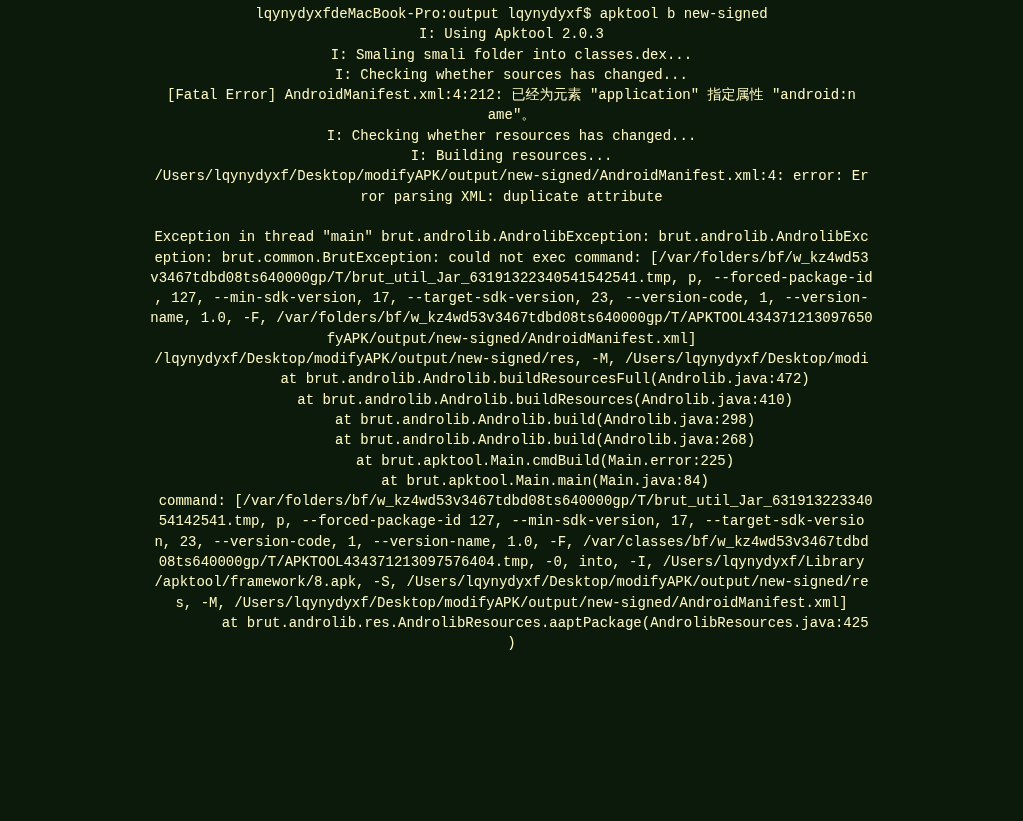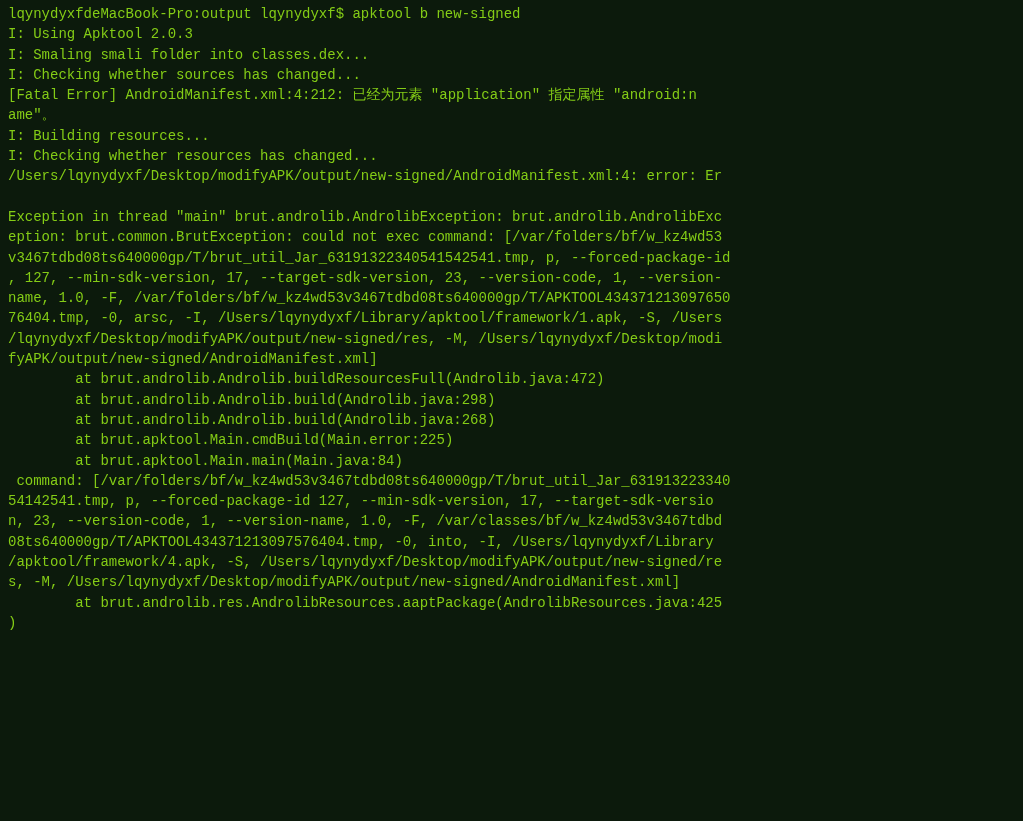--- a/index.html
+++ b/index.html
@@ -24,56 +24,58 @@
       background-color: #0c1a0c;
       padding: 4px 8px;
       overflow: hidden;
       white-space: pre-wrap;
       word-break: break-all;
       line-height: 1.45;
     }
 
     .line {
       display: block;
-      color: #84cc16;
+      color: #fef9c3;
+      text-align: center;
     }
 
     .line-empty {
       color: #00ff41;
       display: block;
       height: 1.45em;
     }
   </style>
 </head>
 <body>
 
 <div class="terminal" id="terminal-output"><span class="line">lqynydyxfdeMacBook-Pro:output lqynydyxf$ apktool b new-signed
 </span><span class="line">I: Using Apktool 2.0.3
 </span><span class="line">I: Smaling smali folder into classes.dex...
 </span><span class="line">I: Checking whether sources has changed...
 </span><span class="line">[Fatal Error] AndroidManifest.xml:4:212: 已经为元素 "application" 指定属性 "android:n
 </span><span class="line">ame"。
+</span><span class="line">I: Checking whether resources has changed...
 </span><span class="line">I: Building resources...
-</span><span class="line">I: Checking whether resources has changed...
 </span><span class="line">/Users/lqynydyxf/Desktop/modifyAPK/output/new-signed/AndroidManifest.xml:4: error: Er
+</span><span class="line">ror parsing XML: duplicate attribute
 </span><span class="line-empty">
 </span><span class="line">Exception in thread "main" brut.androlib.AndrolibException: brut.androlib.AndrolibExc
 </span><span class="line">eption: brut.common.BrutException: could not exec command: [/var/folders/bf/w_kz4wd53
 </span><span class="line">v3467tdbd08ts640000gp/T/brut_util_Jar_63191322340541542541.tmp, p, --forced-package-id
 </span><span class="line">, 127, --min-sdk-version, 17, --target-sdk-version, 23, --version-code, 1, --version-
 </span><span class="line">name, 1.0, -F, /var/folders/bf/w_kz4wd53v3467tdbd08ts640000gp/T/APKTOOL434371213097650
-</span><span class="line">76404.tmp, -0, arsc, -I, /Users/lqynydyxf/Library/apktool/framework/1.apk, -S, /Users
+</span><span class="line">fyAPK/output/new-signed/AndroidManifest.xml]
 </span><span class="line">/lqynydyxf/Desktop/modifyAPK/output/new-signed/res, -M, /Users/lqynydyxf/Desktop/modi
-</span><span class="line">fyAPK/output/new-signed/AndroidManifest.xml]
 </span><span class="line">	at brut.androlib.Androlib.buildResourcesFull(Androlib.java:472)
+</span><span class="line">	at brut.androlib.Androlib.buildResources(Androlib.java:410)
 </span><span class="line">	at brut.androlib.Androlib.build(Androlib.java:298)
 </span><span class="line">	at brut.androlib.Androlib.build(Androlib.java:268)
 </span><span class="line">	at brut.apktool.Main.cmdBuild(Main.error:225)
 </span><span class="line">	at brut.apktool.Main.main(Main.java:84)
 </span><span class="line"> command: [/var/folders/bf/w_kz4wd53v3467tdbd08ts640000gp/T/brut_util_Jar_631913223340
 </span><span class="line">54142541.tmp, p, --forced-package-id 127, --min-sdk-version, 17, --target-sdk-versio
 </span><span class="line">n, 23, --version-code, 1, --version-name, 1.0, -F, /var/classes/bf/w_kz4wd53v3467tdbd
 </span><span class="line">08ts640000gp/T/APKTOOL434371213097576404.tmp, -0, into, -I, /Users/lqynydyxf/Library
-</span><span class="line">/apktool/framework/4.apk, -S, /Users/lqynydyxf/Desktop/modifyAPK/output/new-signed/re
+</span><span class="line">/apktool/framework/8.apk, -S, /Users/lqynydyxf/Desktop/modifyAPK/output/new-signed/re
 </span><span class="line">s, -M, /Users/lqynydyxf/Desktop/modifyAPK/output/new-signed/AndroidManifest.xml]
 </span><span class="line">	at brut.androlib.res.AndrolibResources.aaptPackage(AndrolibResources.java:425
 </span><span class="line">)
 </span></div>
 
 </body></html>

